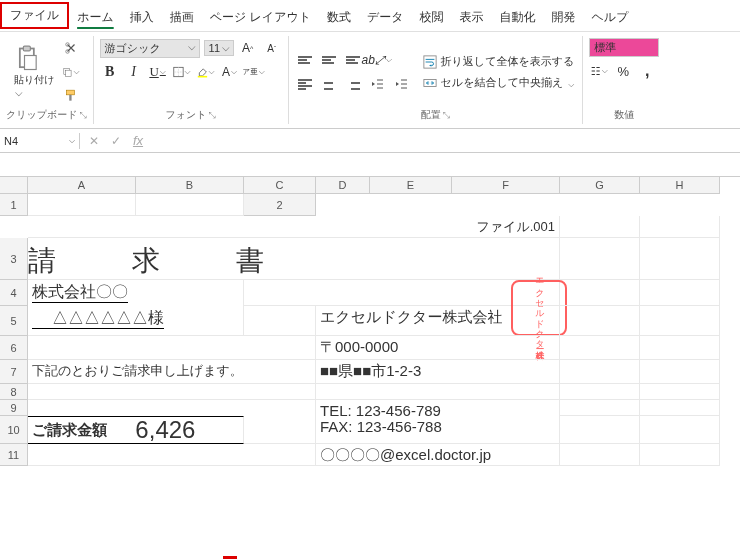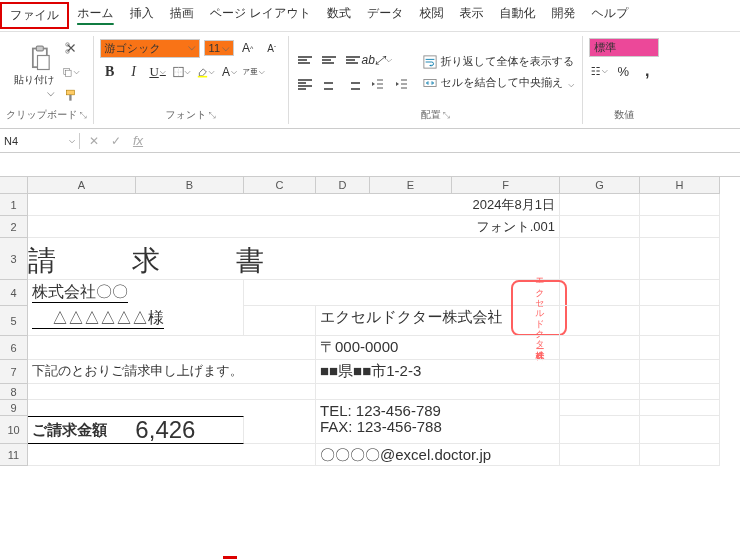--- a/index.html
+++ b/index.html
@@ -1,41 +1,41 @@
 <!DOCTYPE html>
 <html><head>
 <meta charset="utf-8">
 <style>
 * { box-sizing: border-box; margin: 0; padding: 0; font-family: "Yu Gothic", "Meiryo", sans-serif; }
 body { background: #fff; font-size: 12px; color: #333; width: 740px; }
 
 
-.menubar { display: flex; align-items: flex-start; padding: 2px 0; border-bottom: 1px solid #e0e0e0; }
+.menubar { display: flex; align-items: flex-end; padding: 2px 0; border-bottom: 1px solid #e0e0e0; }
 .menu-item { padding: 3px 8px; font-size: 12px; cursor: pointer; }
 .menu-item.file { border: 2px solid #d00; }
 .menu-item.home { text-decoration: underline; text-decoration-color: #107c41; text-decoration-thickness: 2px; text-underline-offset: 6px; }
 
 
 .ribbon { display: flex; border-bottom: 1px solid #ccc; padding: 4px 0; }
 .group { border-right: 1px solid #ddd; padding: 2px 6px 2px 6px; display: flex; flex-direction: column; align-items: center; }
 .group-body { display: flex; align-items: center; gap: 4px; flex: 1; }
 .group-label { font-size: 10px; color: #666; margin-top: 2px; display: flex; align-items: center; gap: 2px; }
 .launcher { font-size: 9px; color: #888; }
 
 .col { display: flex; flex-direction: column; gap: 4px; }
 .row { display: flex; align-items: center; gap: 4px; }
 
-.big-btn { display: flex; flex-direction: column; align-items: flex-end; padding: 2px; cursor: pointer; }
+.big-btn { display: flex; flex-direction: column; align-items: flex-start; padding: 2px; cursor: pointer; }
 .big-btn svg { width: 28px; height: 28px; }
 .big-btn span { font-size: 10px; }
 
 .icon-btn { width: 20px; height: 20px; display: flex; align-items: center; justify-content: center; cursor: pointer; border: 1px solid transparent; border-radius: 2px; }
 .dd { font-size: 8px; color: #666; margin-left: 1px; }
 
-.font-combo { border: 1px solid #ccc; font-size: 11px; padding: 1px 16px 1px 4px; background: #f97316; position: relative; }
+.font-combo { border: 1px solid #ccc; font-size: 11px; padding: 1px 16px 1px 4px; background: #e5e5e5; position: relative; }
 .font-combo::after { content: "⌵"; position: absolute; right: 3px; top: 1px; font-size: 10px; color: #666; }
 .font-name { width: 100px; }
 .font-size { width: 30px; }
 
 .b { font-weight: bold; font-family: "Times New Roman", serif; font-size: 14px; }
 .i { font-style: italic; font-family: "Times New Roman", serif; font-size: 14px; }
 .u { text-decoration: underline; font-family: "Times New Roman", serif; font-size: 13px; }
 
 .align-icon { display: flex; flex-direction: column; gap: 1px; width: 14px; }
 .align-icon div { height: 2px; background: #666; }
@@ -319,29 +319,26 @@
   <div class="hdr">A</div>
   <div class="hdr">B</div>
   <div class="hdr">C</div>
   <div class="hdr">D</div>
   <div class="hdr">E</div>
   <div class="hdr">F</div>
   <div class="hdr">G</div>
   <div class="hdr">H</div>
 
   <div class="rowhdr r1">1</div>
-  <div class="cell r1" style="grid-column:2/8;">
-      <span class="date-txt">2024年8月1日</span>
-    </div>
   <div class="cell r1"></div>
   <div class="cell r1"></div>
 
   <div class="rowhdr r2">2</div>
   <div class="cell r2" style="grid-column:2/8;">
-      <span class="inv-txt">フォント.001</span>
+      <span class="inv-txt">ファイル.001</span>
     </div>
   <div class="cell r2"></div>
   <div class="cell r2"></div>
 
   <div class="rowhdr r3">3</div>
   <div class="cell r3 title" style="grid-column:2/8;">請　求　書</div>
   <div class="cell r3"></div>
   <div class="cell r3"></div>
 
   <div class="rowhdr r4">4</div>

